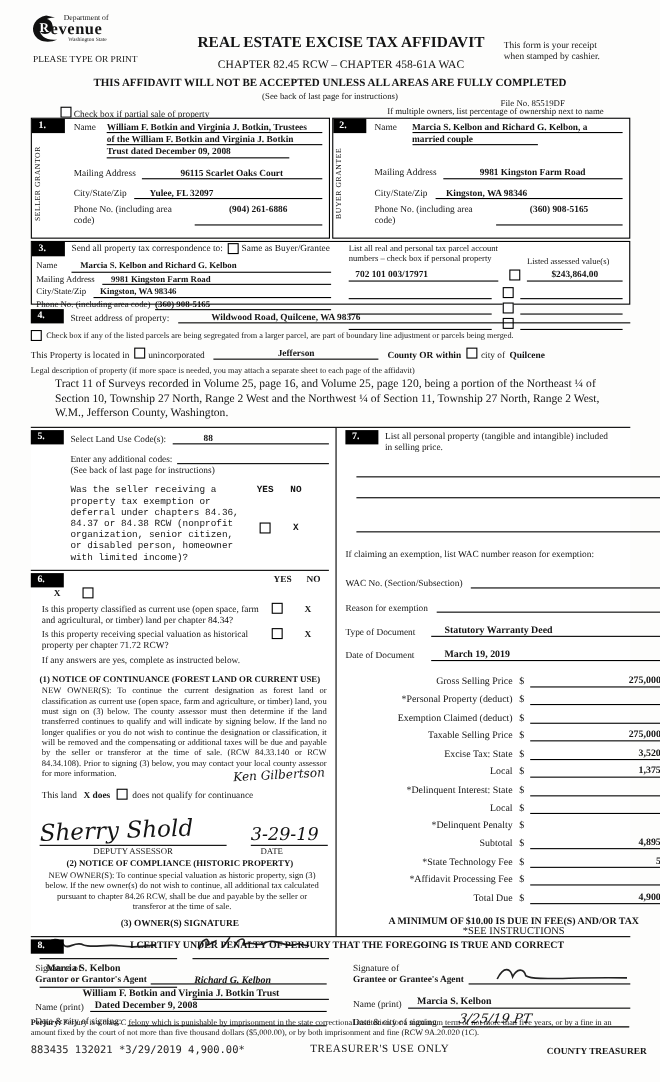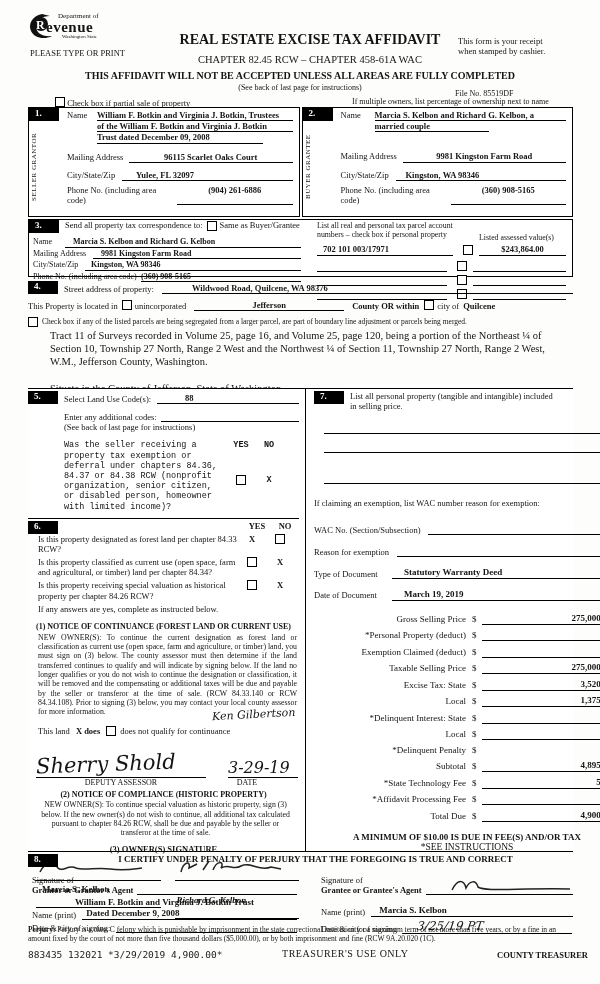--- a/index.html
+++ b/index.html
@@ -186,34 +186,35 @@
       </div>
     </div>
   </div>
 
   <div class="abs" style="left:28px; top:281px; width:545px;">
     <div class="flexrow" style="align-items:flex-end;">
       <div class="numtab">4.</div>
       <span style="margin:0 8px 0 6px;">Street address of property:</span>
       <div class="grow line val" style="padding-left:30px;">Wildwood Road, Quilcene, WA  98376</div>
     </div>
+    <div class="flexrow small" style="margin-top:6px;">
+      <span class="cb" style="margin:0 4px 0 0; flex:none;"></span>
+      <span>Check box if any of the listed parcels are being segregated from a larger parcel, are part of boundary line adjustment or parcels being merged.</span>
+    </div>
     <div class="flexrow" style="margin-top:6px; align-items:flex-end;">
       <span>This Property is located in</span>
       <span class="cb" style="margin:0 3px 1px 4px;"></span>
       <span>unincorporated</span>
       <div class="line val ctr" style="width:150px; margin:0 8px;">Jefferson</div>
       <span class="b">County OR  within</span>
       <span class="cb" style="margin:0 3px 1px 5px;"></span>
       <span>city of</span>
       <span class="val" style="margin-left:4px;">Quilcene</span>
     </div>
-    <div class="flexrow small" style="margin-top:6px;">
-      <span class="cb" style="margin:0 4px 0 0; flex:none;"></span>
-      <span>Check box if any of the listed parcels are being segregated from a larger parcel, are part of boundary line adjustment or parcels being merged.</span>
-    </div>
+    <div class="small" style="margin-top:5px;">Legal description of property (if more space is needed, you may attach a separate sheet to each page of the affidavit)</div>
     <div style="margin:2px 0 0 22px; width:510px; font-size:10.5px; line-height:1.25;">Tract 11 of Surveys recorded in Volume 25, page 16, and Volume 25, page 120, being a portion of the Northeast ¼ of Section 10, Township 27 North, Range 2 West and the Northwest ¼  of Section 11, Township 27 North, Range 2 West, W.M., Jefferson County, Washington.</div>
     <div style="margin:14px 0 0 22px; font-size:10.5px;">Situate in the County of Jefferson, State of Washington.</div>
   </div>
 
   <div class="abs flexrow" style="left:28px; top:388px; width:545px; height:462px; border-top:1.5px solid #000; border-bottom:1.5px solid #000; background:#fff;">
 
     <div style="width:278px; border-right:1px solid #000; box-sizing:border-box; padding-right:6px;">
 
       <div style="border-bottom:1px solid #000; padding-bottom:6px;">
         <div class="flexrow" style="align-items:flex-end; margin-top:2px;">
@@ -242,31 +243,30 @@
       </div>
 
       <div style="padding-top:2px;">
         <div class="flexrow">
           <div class="numtab" style="flex:none;">6.</div>
           <div class="grow"></div>
           <div class="ycol b">YES</div>
           <div class="ncol b">NO</div>
         </div>
         <div class="qrow" style="margin-left:10px;">
-          <div class="qtext">Is this property designated as forest land per chapter 84.33 RCW?</div>
           <div class="ycol b">X</div>
           <div class="ncol"><span class="cb"></span></div>
         </div>
         <div class="qrow" style="margin-left:10px;">
           <div class="qtext">Is this property classified as current use (open space, farm and agricultural, or timber) land per chapter 84.34?</div>
           <div class="ycol"><span class="cb"></span></div>
           <div class="ncol b">X</div>
         </div>
         <div class="qrow" style="margin-left:10px;">
-          <div class="qtext">Is this property receiving special valuation as historical property per chapter 84.26 RCW?</div>
+          <div class="qtext">Is this property receiving special valuation as historical property per chapter 71.72 RCW?</div>
           <div class="ycol"><span class="cb"></span></div>
           <div class="ncol b">X</div>
         </div>
         <div style="margin-left:10px;">If any answers are yes, complete as instructed below.</div>
 
         <div class="b ctr" style="margin-top:8px; font-size:8px;">(1) NOTICE OF CONTINUANCE (FOREST LAND OR CURRENT USE)</div>
         <div style="position:relative; margin:1px 2px 0 10px; font-size:7.8px; text-align:justify;">
           <span>NEW OWNER(S): To continue the current designation as forest land or classification as current use (open space, farm and agriculture, or timber) land, you must sign on (3) below.  The county assessor must then determine if the land transferred continues to qualify and will indicate by signing below. If the land no longer qualifies or you do not wish to continue the designation or classification, it will be removed and the compensating or additional taxes will be due and payable by the seller or transferor at the time of sale.  (RCW 84.33.140 or RCW 84.34.108). Prior to signing (3) below, you may contact your local county assessor for more information.</span>
           <span class="hand" style="position:absolute; right:2px; bottom:-4px; font-size:11px; transform:rotate(-3deg); white-space:nowrap;">Ken Gilbertson</span>
         </div>

